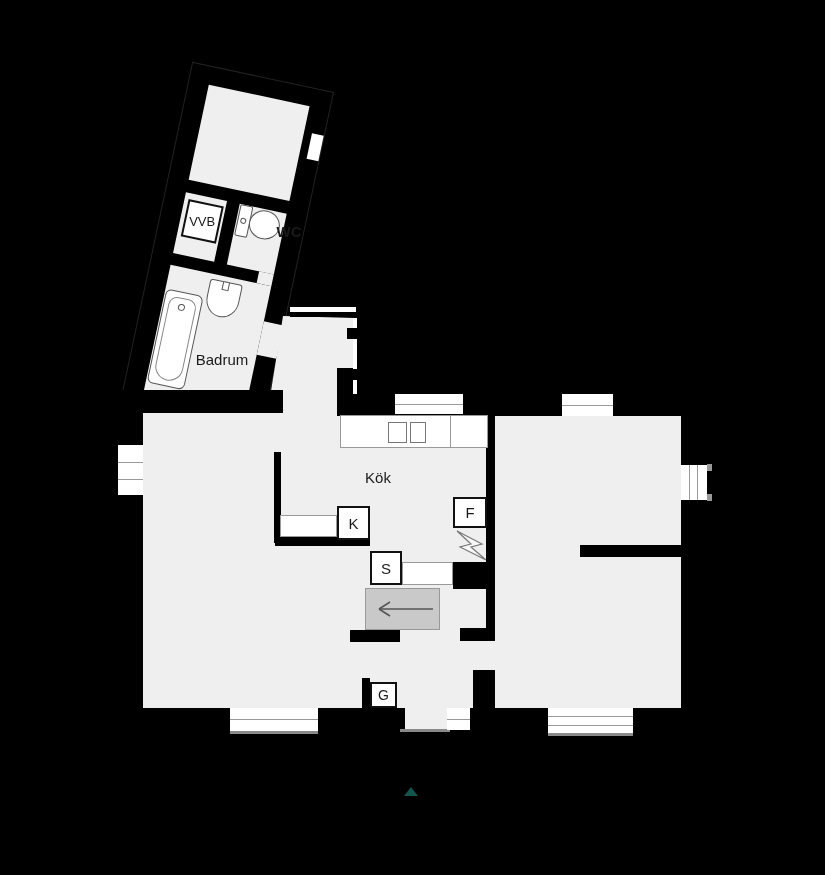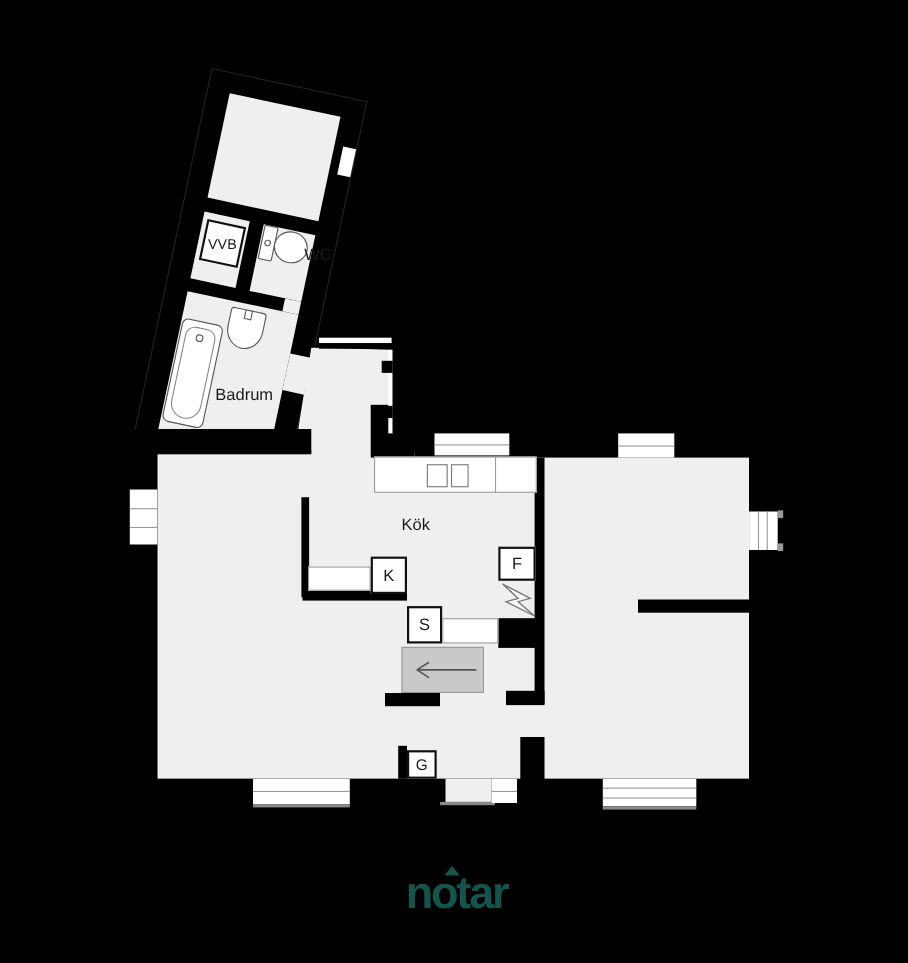--- a/index.html
+++ b/index.html
@@ -148,18 +148,17 @@
     <line x1="14" y1="21" x2="25" y2="14" stroke="#555" stroke-width="1.5"></line>
     <line x1="14" y1="21" x2="25" y2="28" stroke="#555" stroke-width="1.5"></line>
   </svg>
 
   <div class="box" style="left:370px;top:682px;width:27px;height:26px;font-size:14px;">
     <span>G</span>
   </div>
 
   <div class="lbl" style="left:172px;top:351px;width:100px;">Badrum</div>
   <div class="lbl" style="left:338px;top:469px;width:80px;">Kök</div>
-  <div class="lbl" style="left:264px;top:223px;width:50px;">WC</div>
+  <div class="lbl" style="left:264px;top:223px;width:50px;font-weight:bold;">WC</div>
 
-  <div class="logo">notar</div>
   <div class="logo-peak"></div>
 
 </div>
 
 </body></html>

